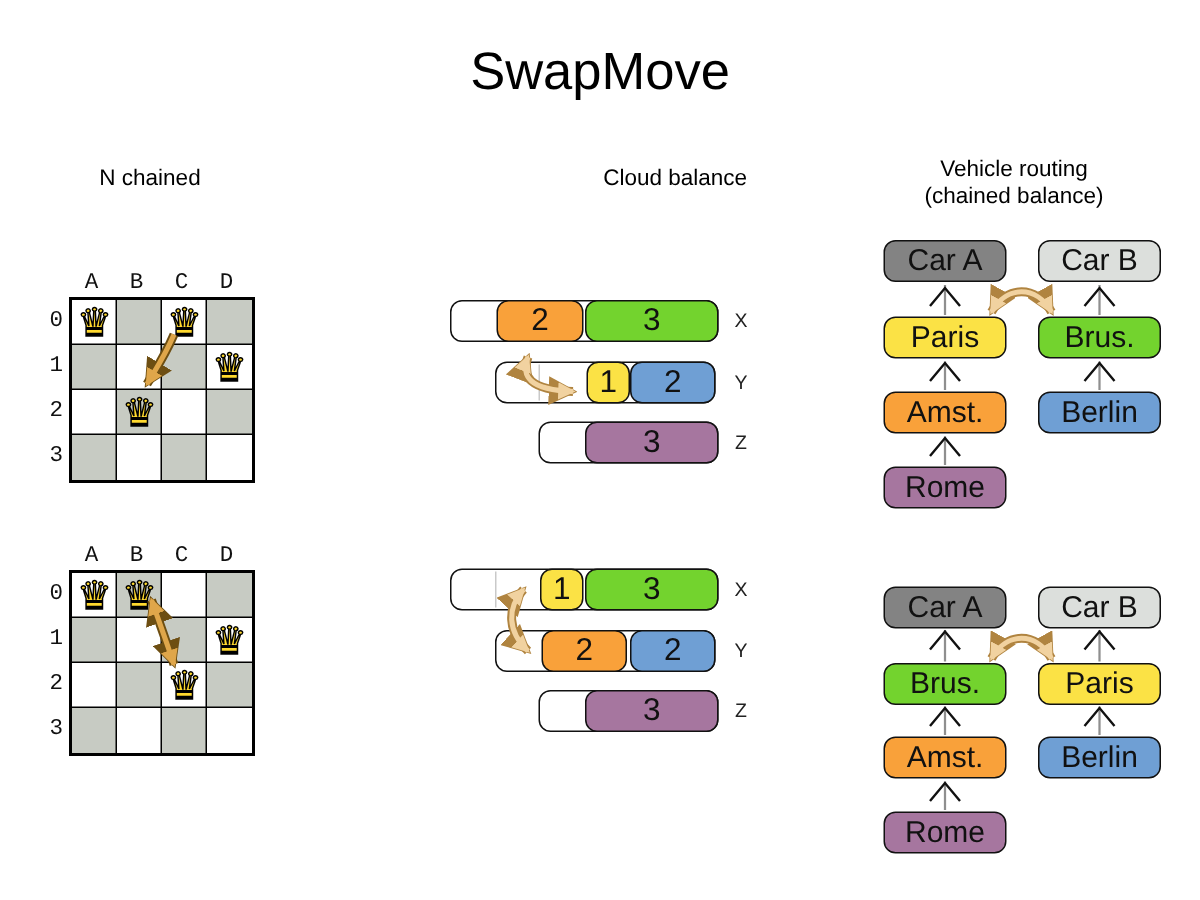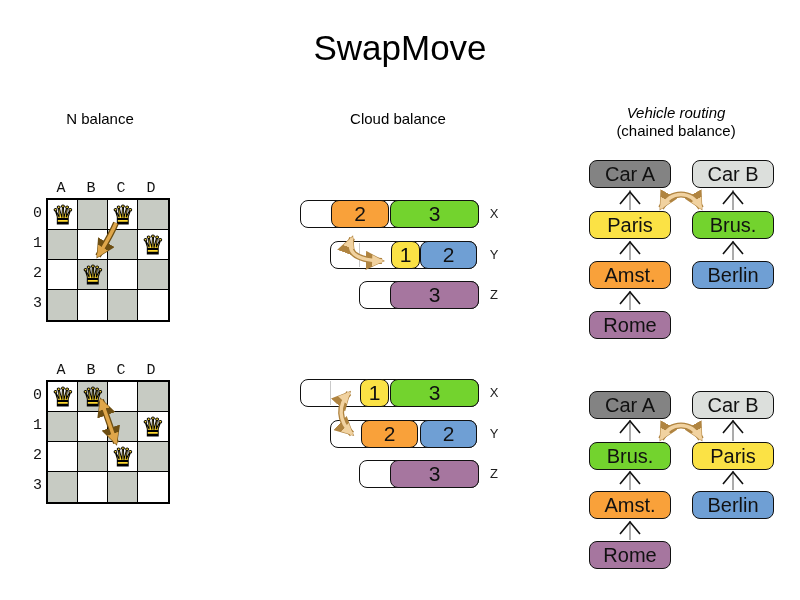--- a/index.html
+++ b/index.html
@@ -29,23 +29,23 @@
         display:flex;align-items:center;justify-content:center;font-size:20px;color:#111;z-index:1;}
   svg.overlay{position:absolute;left:0;top:0;width:800px;height:600px;pointer-events:none;z-index:3;}
 </style>
 </head>
 <body>
 
 <div class="page">
 
   <div class="title">SwapMove</div>
 
-  <div class="colhead" style="left:0;top:110px;">N balance</div>
-  <div class="colhead" style="left:298px;top:110px;">Cloud balance</div>
-  <div class="colhead" style="left:576px;top:104px;font-style:italic;">Vehicle routing</div>
+  <div class="colhead" style="left:0;top:110px;">N chained</div>
+  <div class="colhead" style="left:298px;top:110px;text-align:right;">Cloud balance</div>
+  <div class="colhead" style="left:576px;top:104px;">Vehicle routing</div>
   <div class="colhead" style="left:576px;top:122px;">(chained balance)</div>
 
   <span class="blabel colL" style="left:46px;top:180px;">A</span>
   <span class="blabel colL" style="left:76px;top:180px;">B</span>
   <span class="blabel colL" style="left:106px;top:180px;">C</span>
   <span class="blabel colL" style="left:136px;top:180px;">D</span>
   <span class="blabel rowL" style="left:24px;top:205px;">0</span>
   <span class="blabel rowL" style="left:24px;top:235px;">1</span>
   <span class="blabel rowL" style="left:24px;top:265px;">2</span>
   <span class="blabel rowL" style="left:24px;top:295px;">3</span>

